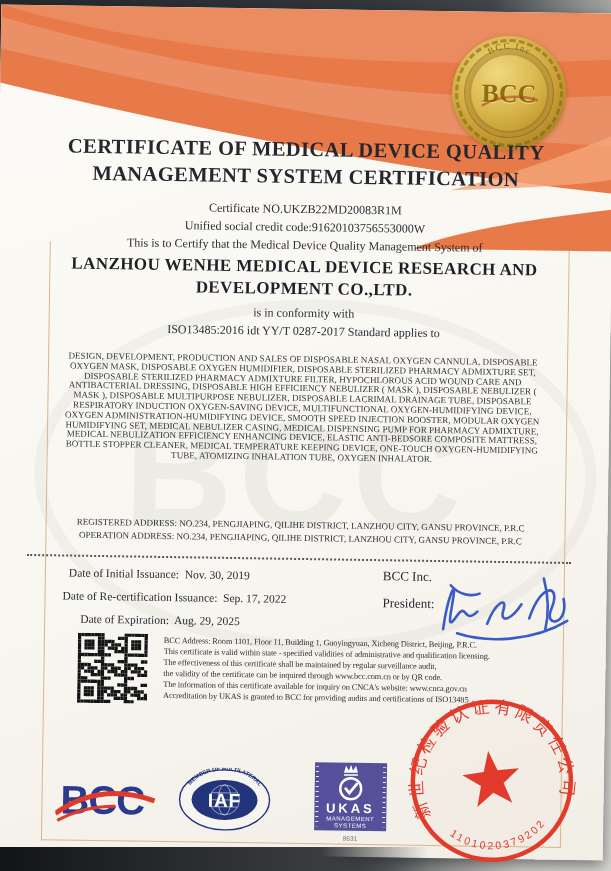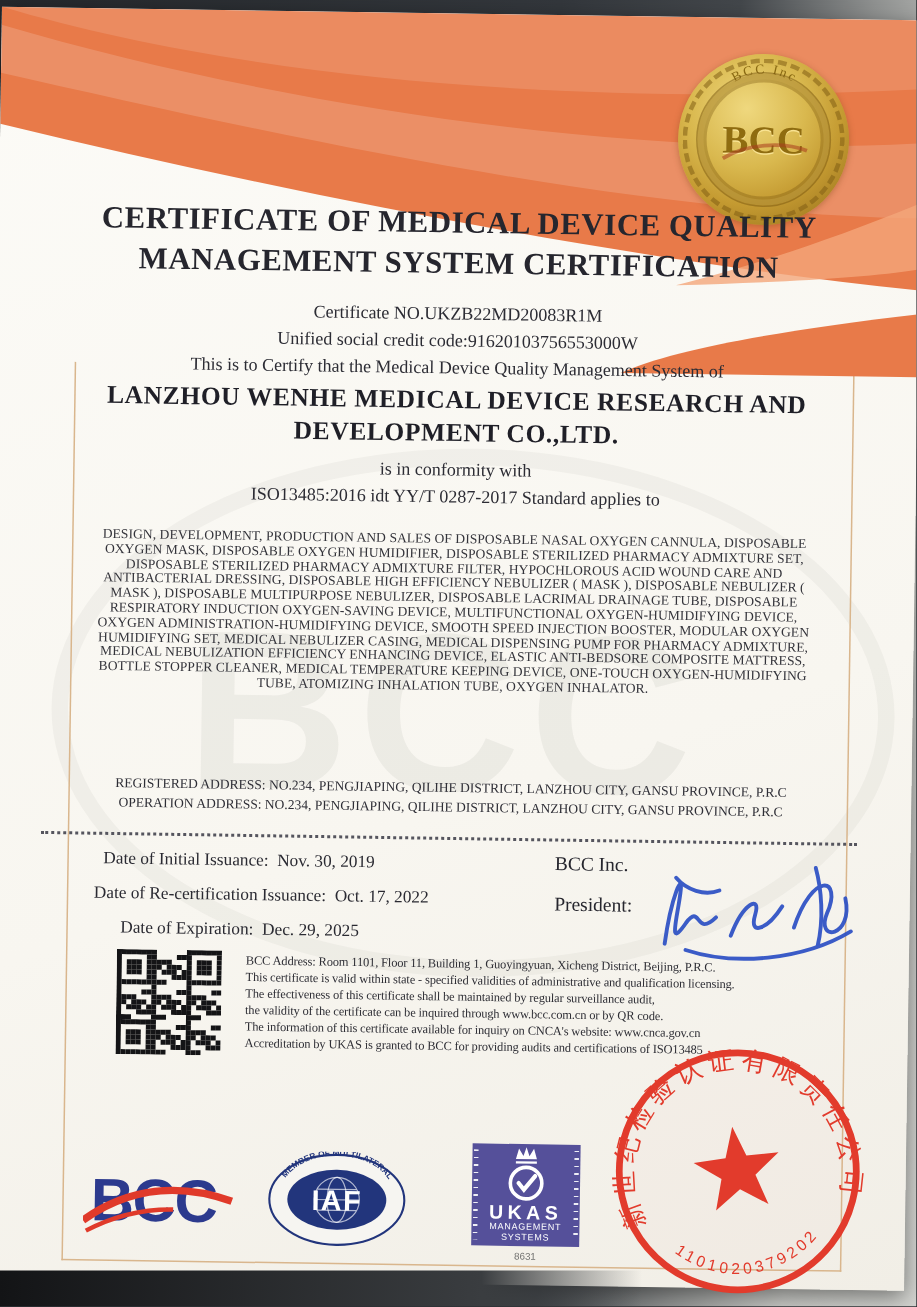--- a/index.html
+++ b/index.html
@@ -32,21 +32,21 @@
   
   .title{top:127px;font-size:20.5px;font-weight:bold;letter-spacing:.4px;color:#26262e;line-height:27px;z-index:4;}
   .meta{font-size:12px;color:#2c2c34;z-index:4;}
   .company{font-size:17px;font-weight:bold;color:#1f1f27;line-height:22px;letter-spacing:.4px;z-index:4;}
   .conf{font-size:12px;color:#2c2c34;z-index:4;}
   .scope{top:346px;left:60px;right:60px;font-size:9px;line-height:9.8px;letter-spacing:.05px;
     color:#33333a;text-align:center;z-index:4;}
   .addr{font-size:9px;line-height:13.5px;color:#2e2e36;text-align:center;white-space:nowrap;z-index:4;}
   .dotline{top:549px;left:34px;right:36px;border-top:2px dotted #55555e;z-index:4;}
   .daterow{left:70px;font-size:11.5px;color:#2a2a32;z-index:4;}
-  .issuer{left:377px;font-size:13px;color:#26262e;z-index:4;}
+  .issuer{left:390px;font-size:13px;color:#26262e;z-index:4;}
   .sig{left:425px;top:556px;z-index:5;}
   .qr{left:86px;top:627px;width:70px;height:70px;z-index:4;}
   .fineprint{left:172px;top:629px;font-size:8.3px;line-height:10.9px;letter-spacing:-.1px;
     color:#2e2e35;white-space:nowrap;z-index:4;}
   
   .inner-border{left:52px;right:42px;top:236px;bottom:12px;border:1px solid #d9b68d;border-top:none;z-index:1;}
   
   .bcc-logo{left:66px;top:766px;z-index:4;}
   .iaf-logo{left:188px;top:760px;z-index:4;}
   .ukas{left:325px;top:753px;width:72px;height:68px;background:#55509a;z-index:4;
@@ -111,25 +111,25 @@
     <div class="abs ctr addr" style="top:523px">OPERATION ADDRESS: NO.234, PENGJIAPING, QILIHE DISTRICT, LANZHOU CITY, GANSU PROVINCE, P.R.C</div>
 
     <div class="abs dotline"></div>
 
     <div class="abs daterow" style="top:561px;padding-left:6px">
       <span>Date of Initial Issuance:</span>&nbsp;
       <span>Nov. 30, 2019</span>
     </div>
     <div class="abs daterow" style="top:584px">
       <span>Date of Re-certification Issuance:</span>&nbsp;
-      <span>Oct. 17, 2022</span>
+      <span>Sep. 17, 2022</span>
     </div>
     <div class="abs daterow" style="top:607px;padding-left:18px">
       <span>Date of Expiration:</span>&nbsp;
-      <span>Dec. 29, 2025</span>
+      <span>Aug. 29, 2025</span>
     </div>
 
     <div class="abs issuer" style="top:558px">BCC Inc.</div>
     <div class="abs issuer" style="top:585px">President:</div>
     <svg class="abs sig" width="158" height="78" viewBox="0 0 158 78">
       <g fill="none" stroke="#2b4fc4" stroke-width="2.6" stroke-linecap="round" opacity=".92">
         <path d="M26,62 C30,30 38,12 36,28 C34,46 28,66 40,48 C50,34 46,58 60,44"></path>
         <path d="M33,18 C40,26 52,30 62,26"></path>
         <path d="M70,56 C78,34 90,28 86,42 C82,56 94,52 104,36"></path>
         <path d="M112,50 C124,12 144,16 134,40 C126,60 152,56 146,30"></path>

